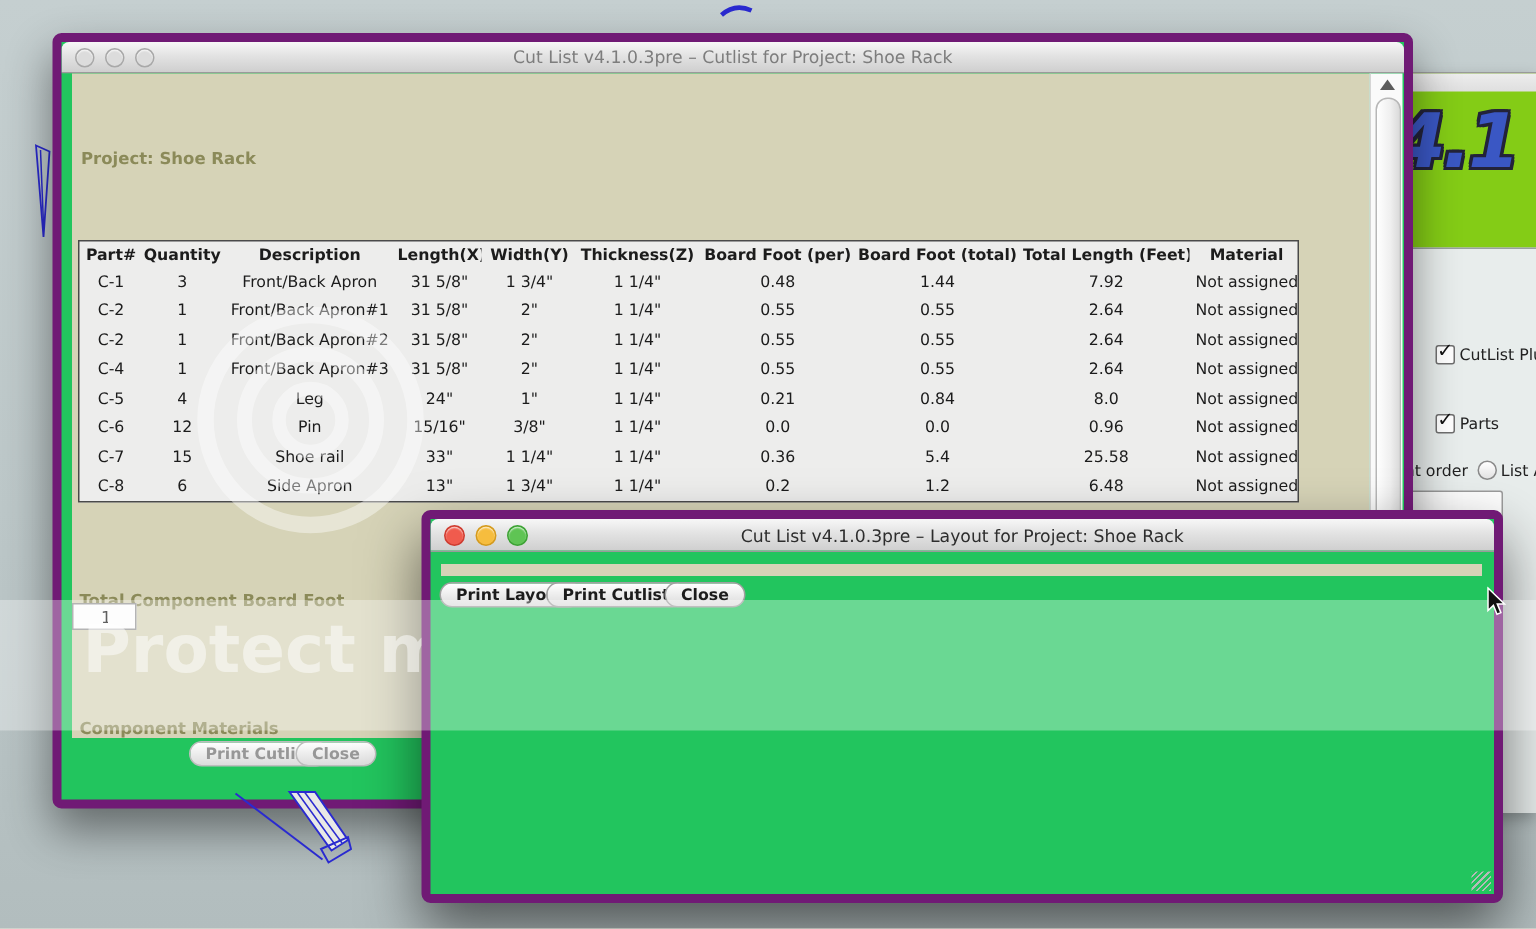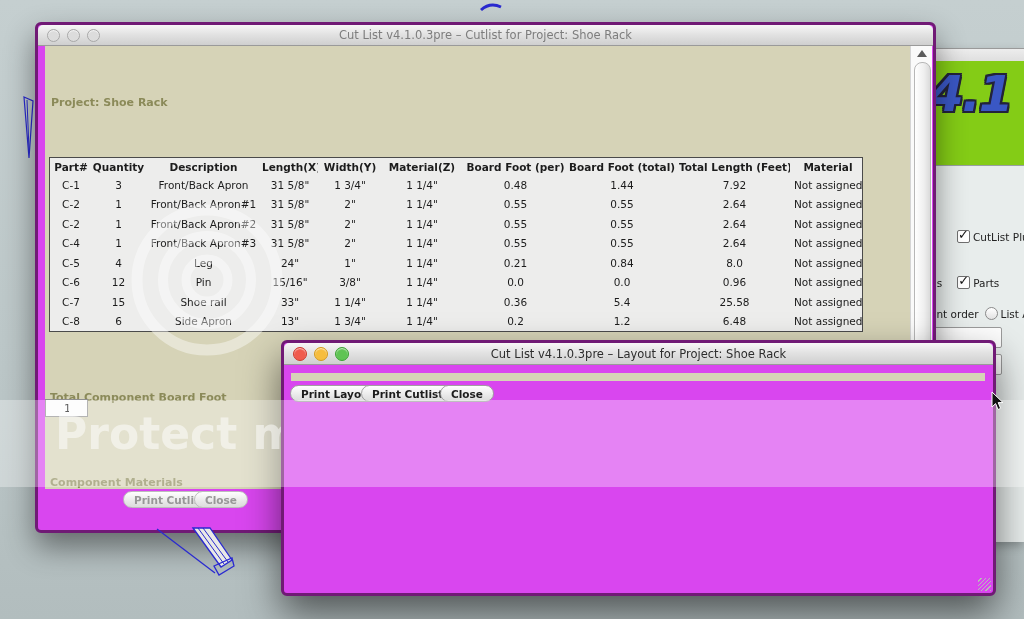--- a/index.html
+++ b/index.html
@@ -1,21 +1,21 @@
 <!DOCTYPE html>
 <html><head>
 <meta charset="utf-8">
 <style>
   html,body{margin:0;padding:0;}
   body{width:1024px;height:619px;overflow:hidden;position:relative;
        font-family:"DejaVu Sans","Liberation Sans",sans-serif;
        background:linear-gradient(180deg,#c5cfd0 0%,#bcc7c8 55%,#b2bdbe 100%);}
   .abs{position:absolute;}
   
-  .window{position:absolute;background:#d946ef;border:3px solid #701a75;border-radius:6px;
+  .window{position:absolute;background:#22c55e;border:6px solid #701a75;border-radius:6px;
           box-shadow:0 14px 30px rgba(0,0,0,.45);}
   .titlebar{height:20px;border-radius:5px 5px 0 0;border-bottom:1px solid #9a9a9a;
             background:linear-gradient(180deg,#f7f7f7 0%,#e3e3e3 45%,#cfcfcf 100%);
             display:flex;align-items:center;position:relative;}
   .title{position:absolute;left:0;right:0;text-align:center;font-size:11.5px;color:#3c3c3c;}
   .inactive .title{color:#7d7d7d;}
   .lights{display:flex;gap:7px;margin-left:9px;z-index:2;}
   .light{width:12px;height:12px;border-radius:50%;box-shadow:inset 0 1px 1px rgba(255,255,255,.7);}
   .inactive .light{background:#dcdcdc;border:1px solid #a8a8a8;width:11px;height:11px;}
   
@@ -125,21 +125,21 @@
     <div class="olive-label" style="left:6px;top:50px">Project: Shoe Rack</div>
     <div class="olive-label" style="left:6px;top:116px">Components</div>
 
     <div class="table">
       <div class="tr head">
         <div class="td">Part#</div>
         <div class="td">Quantity</div>
         <div class="td">Description</div>
         <div class="td">Length(X)</div>
         <div class="td">Width(Y)</div>
-        <div class="td">Material(Z)</div>
+        <div class="td">Thickness(Z)</div>
         <div class="td">Board Foot (per)</div>
         <div class="td">Board Foot (total)</div>
         <div class="td">Total Length (Feet)</div>
         <div class="td">Material</div>
       </div>
       <div id="table-body">
           <div class="tr">
             <div class="td">C-1</div>
             <div class="td">3</div>
             <div class="td">Front/Back Apron</div>

